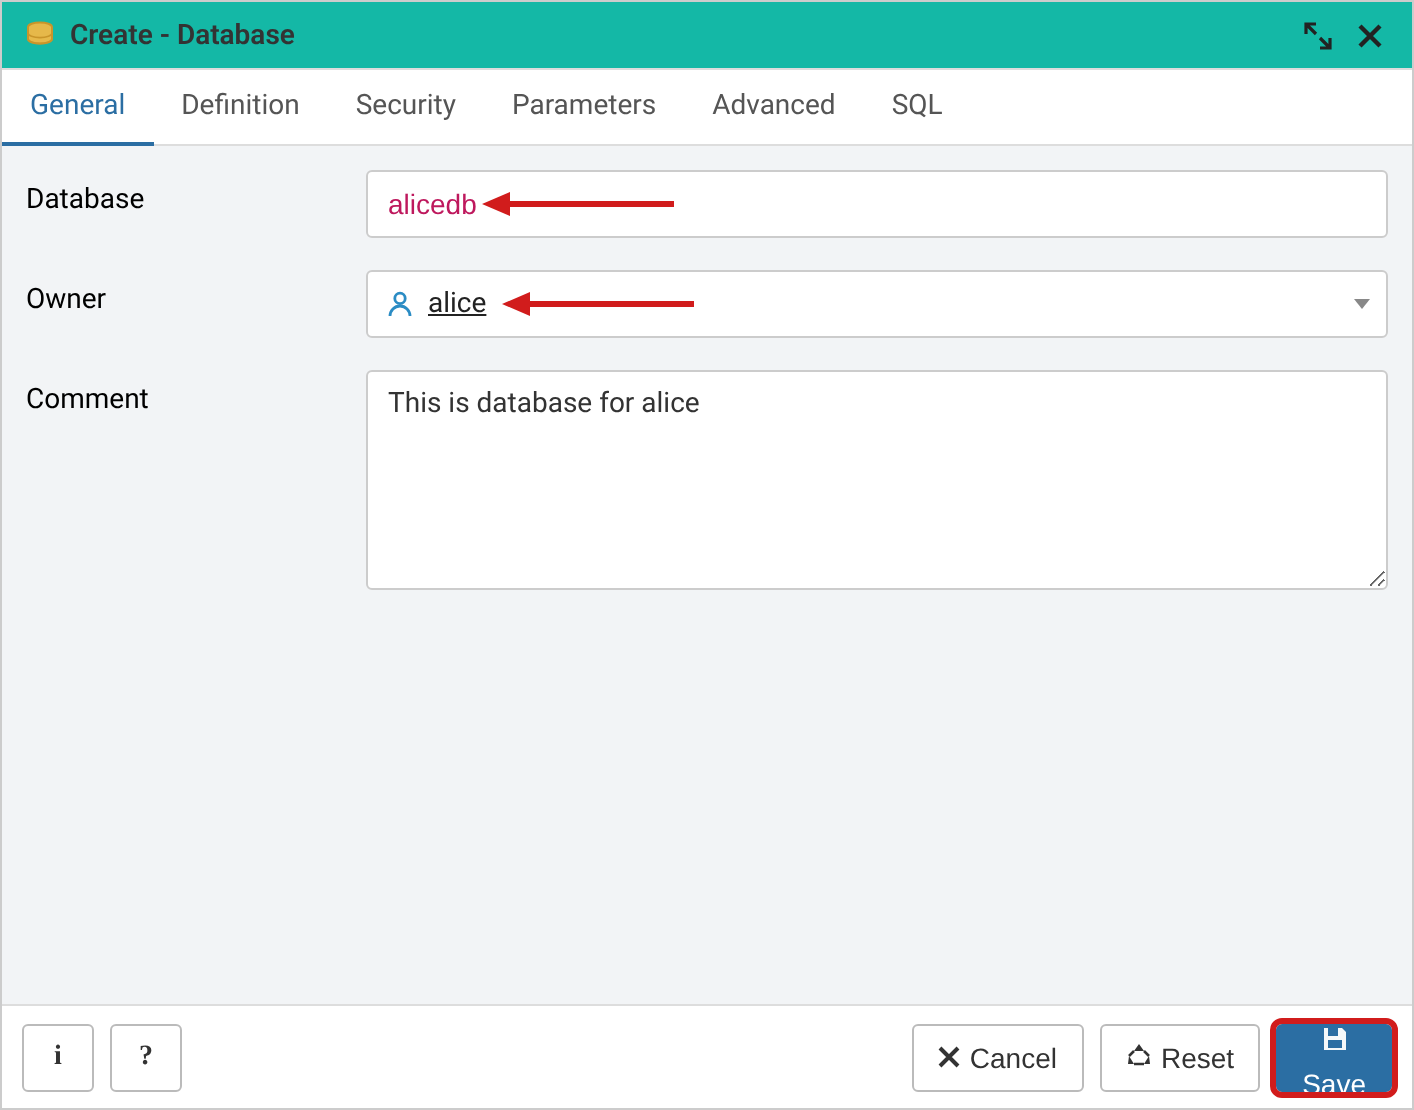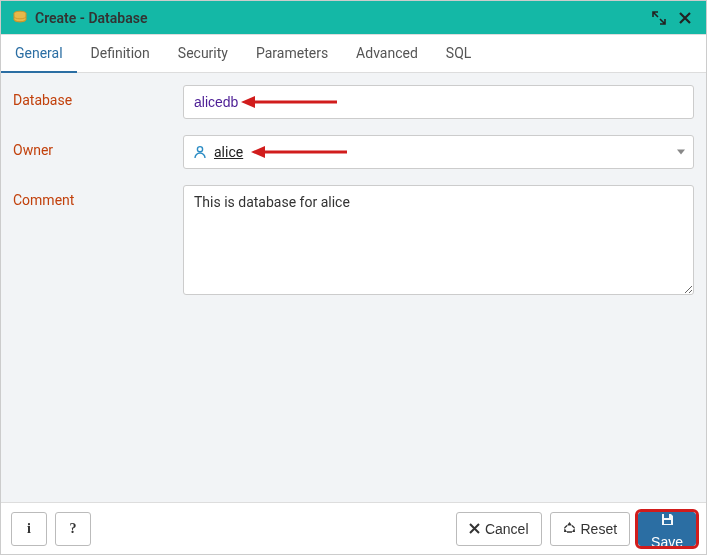--- a/index.html
+++ b/index.html
@@ -77,36 +77,36 @@
   }
   .form-row {
     display: flex;
     align-items: flex-start;
     margin-bottom: 16px;
   }
   .form-label {
     width: 170px;
     flex: 0 0 170px;
     padding-top: 7px;
-    color: #c2410c;
+    color: #000000;
     font-size: 14px;
   }
   .form-field {
     flex: 1;
     position: relative;
   }
   .text-input {
     width: 100%;
     height: 34px;
     border: 1px solid #ccc;
     border-radius: 3px;
     padding: 0 10px;
     font-size: 14px;
     background: #fff;
-    color: #4c1d95;
+    color: #be185d;
   }
   .select-input {
     width: 100%;
     height: 34px;
     border: 1px solid #ccc;
     border-radius: 3px;
     padding: 0 26px 0 8px;
     font-size: 14px;
     background: #fff;
     display: flex;

